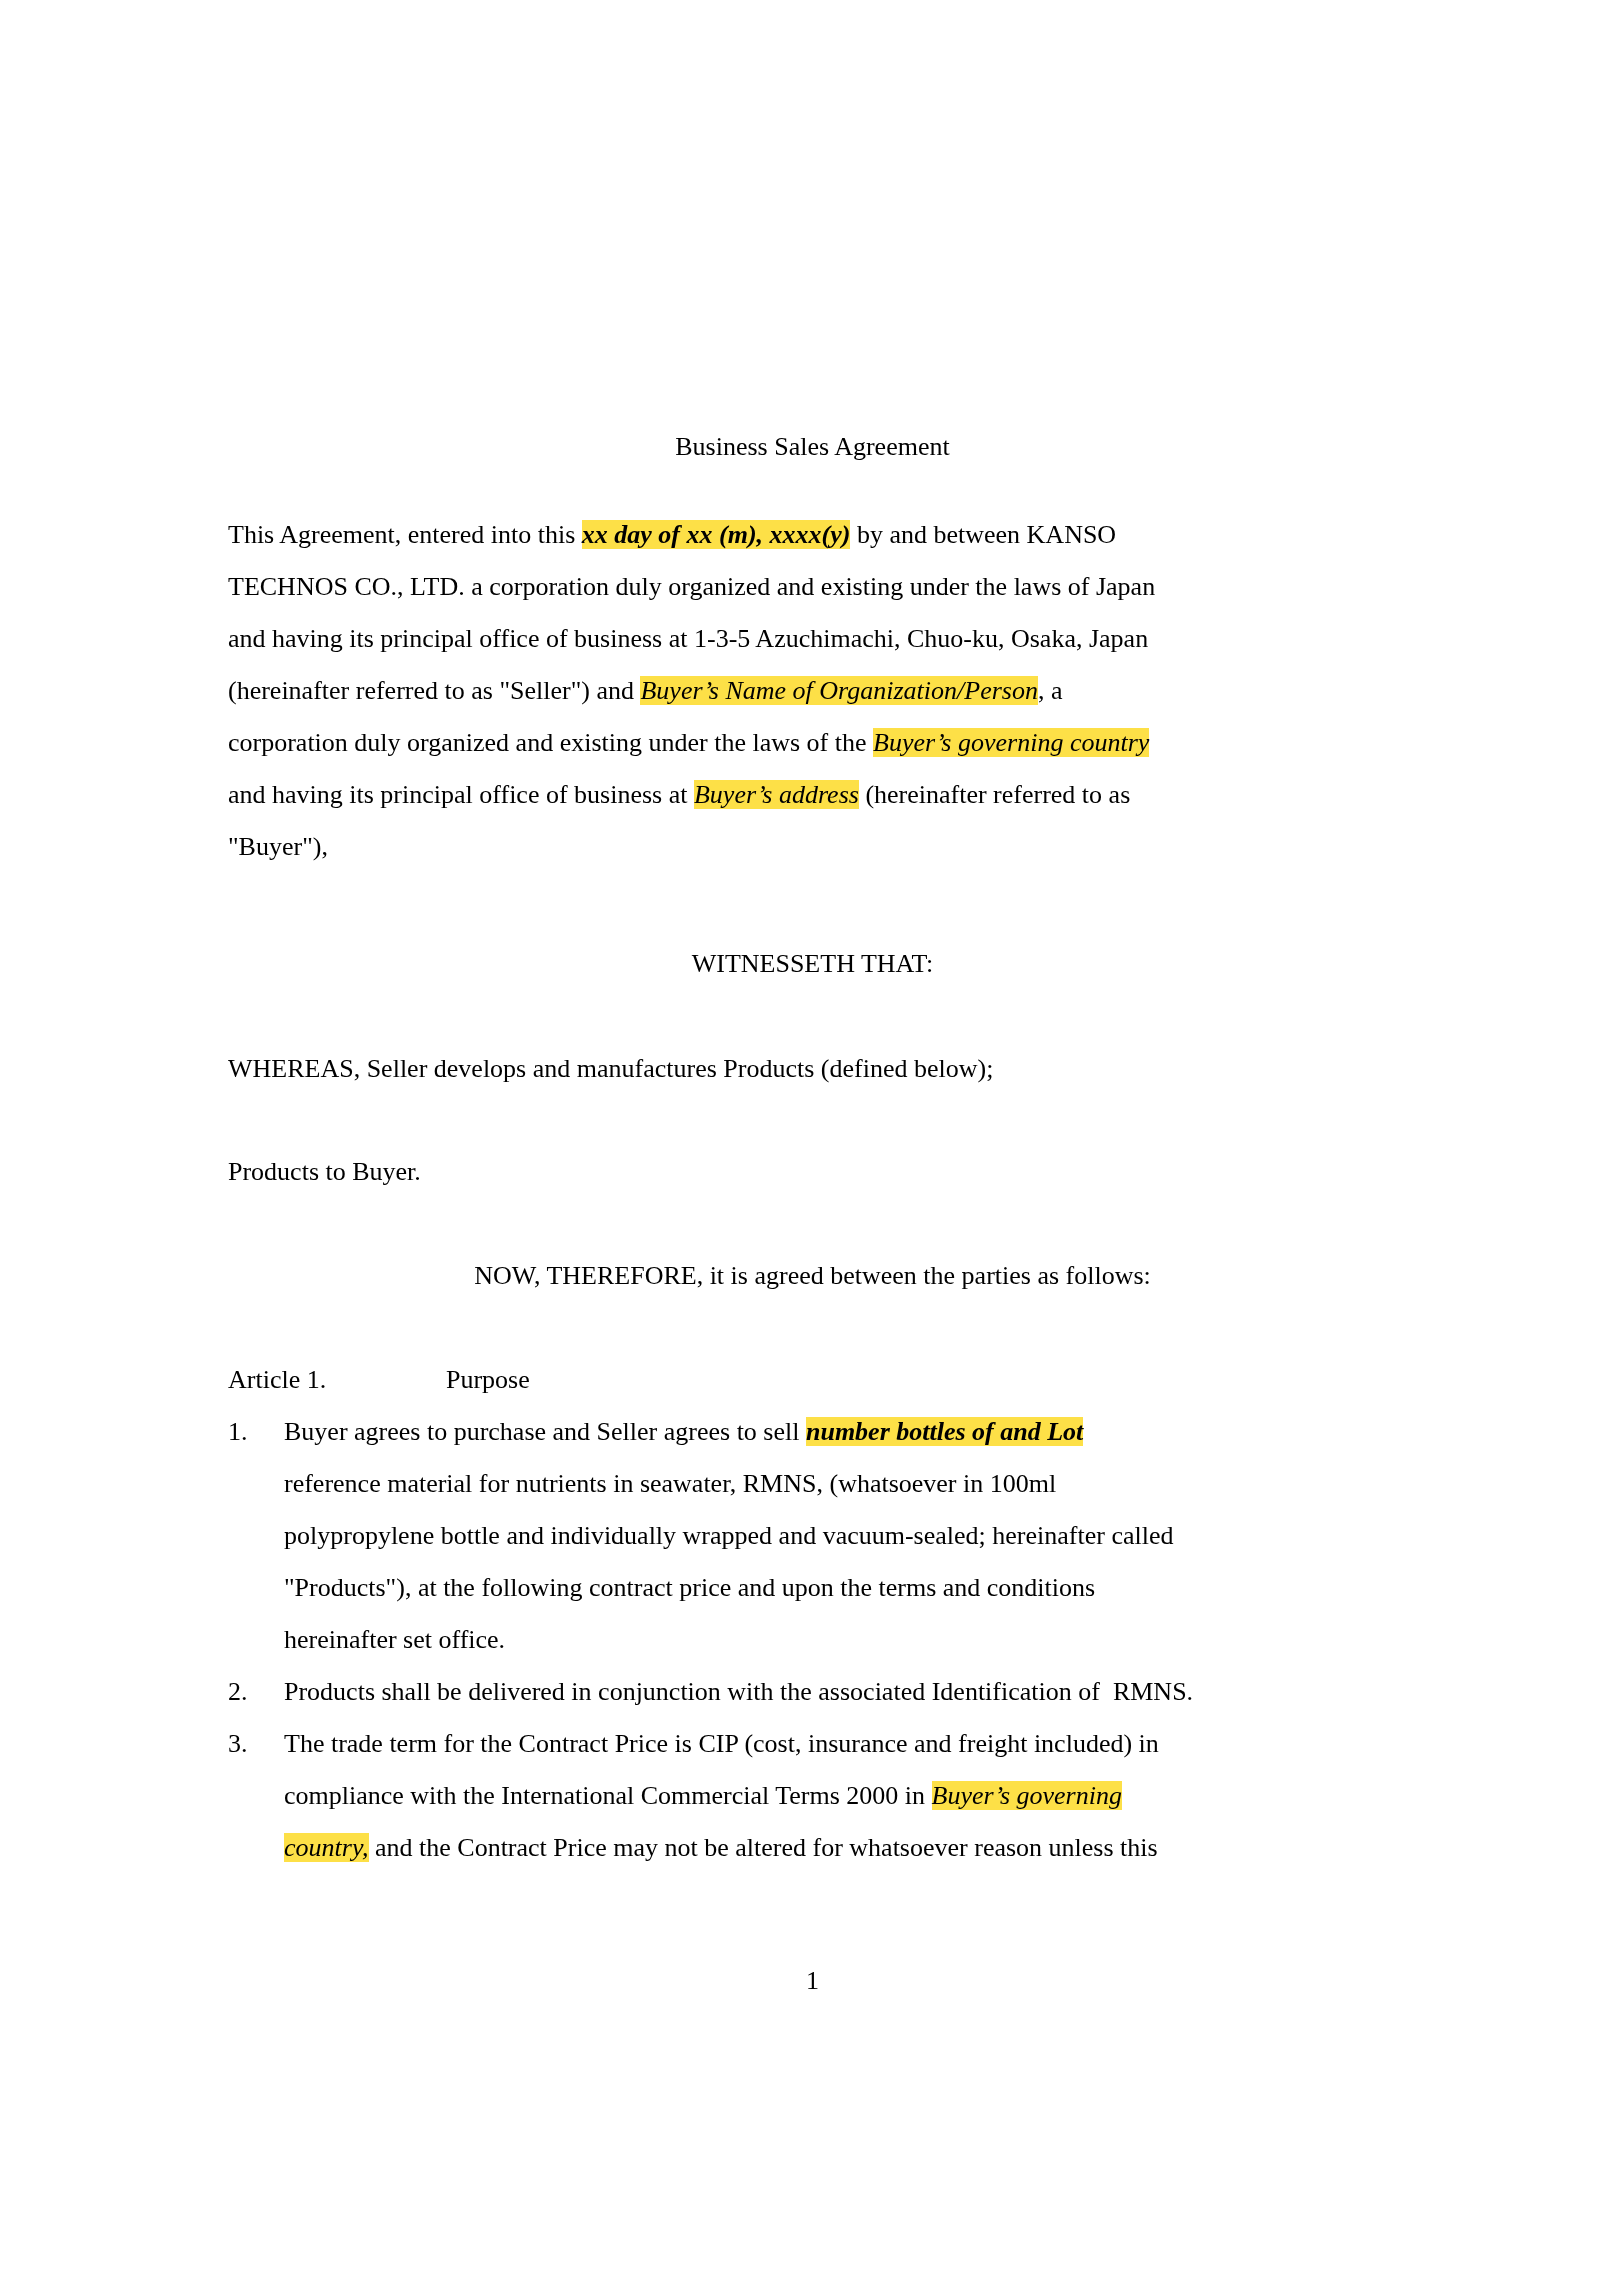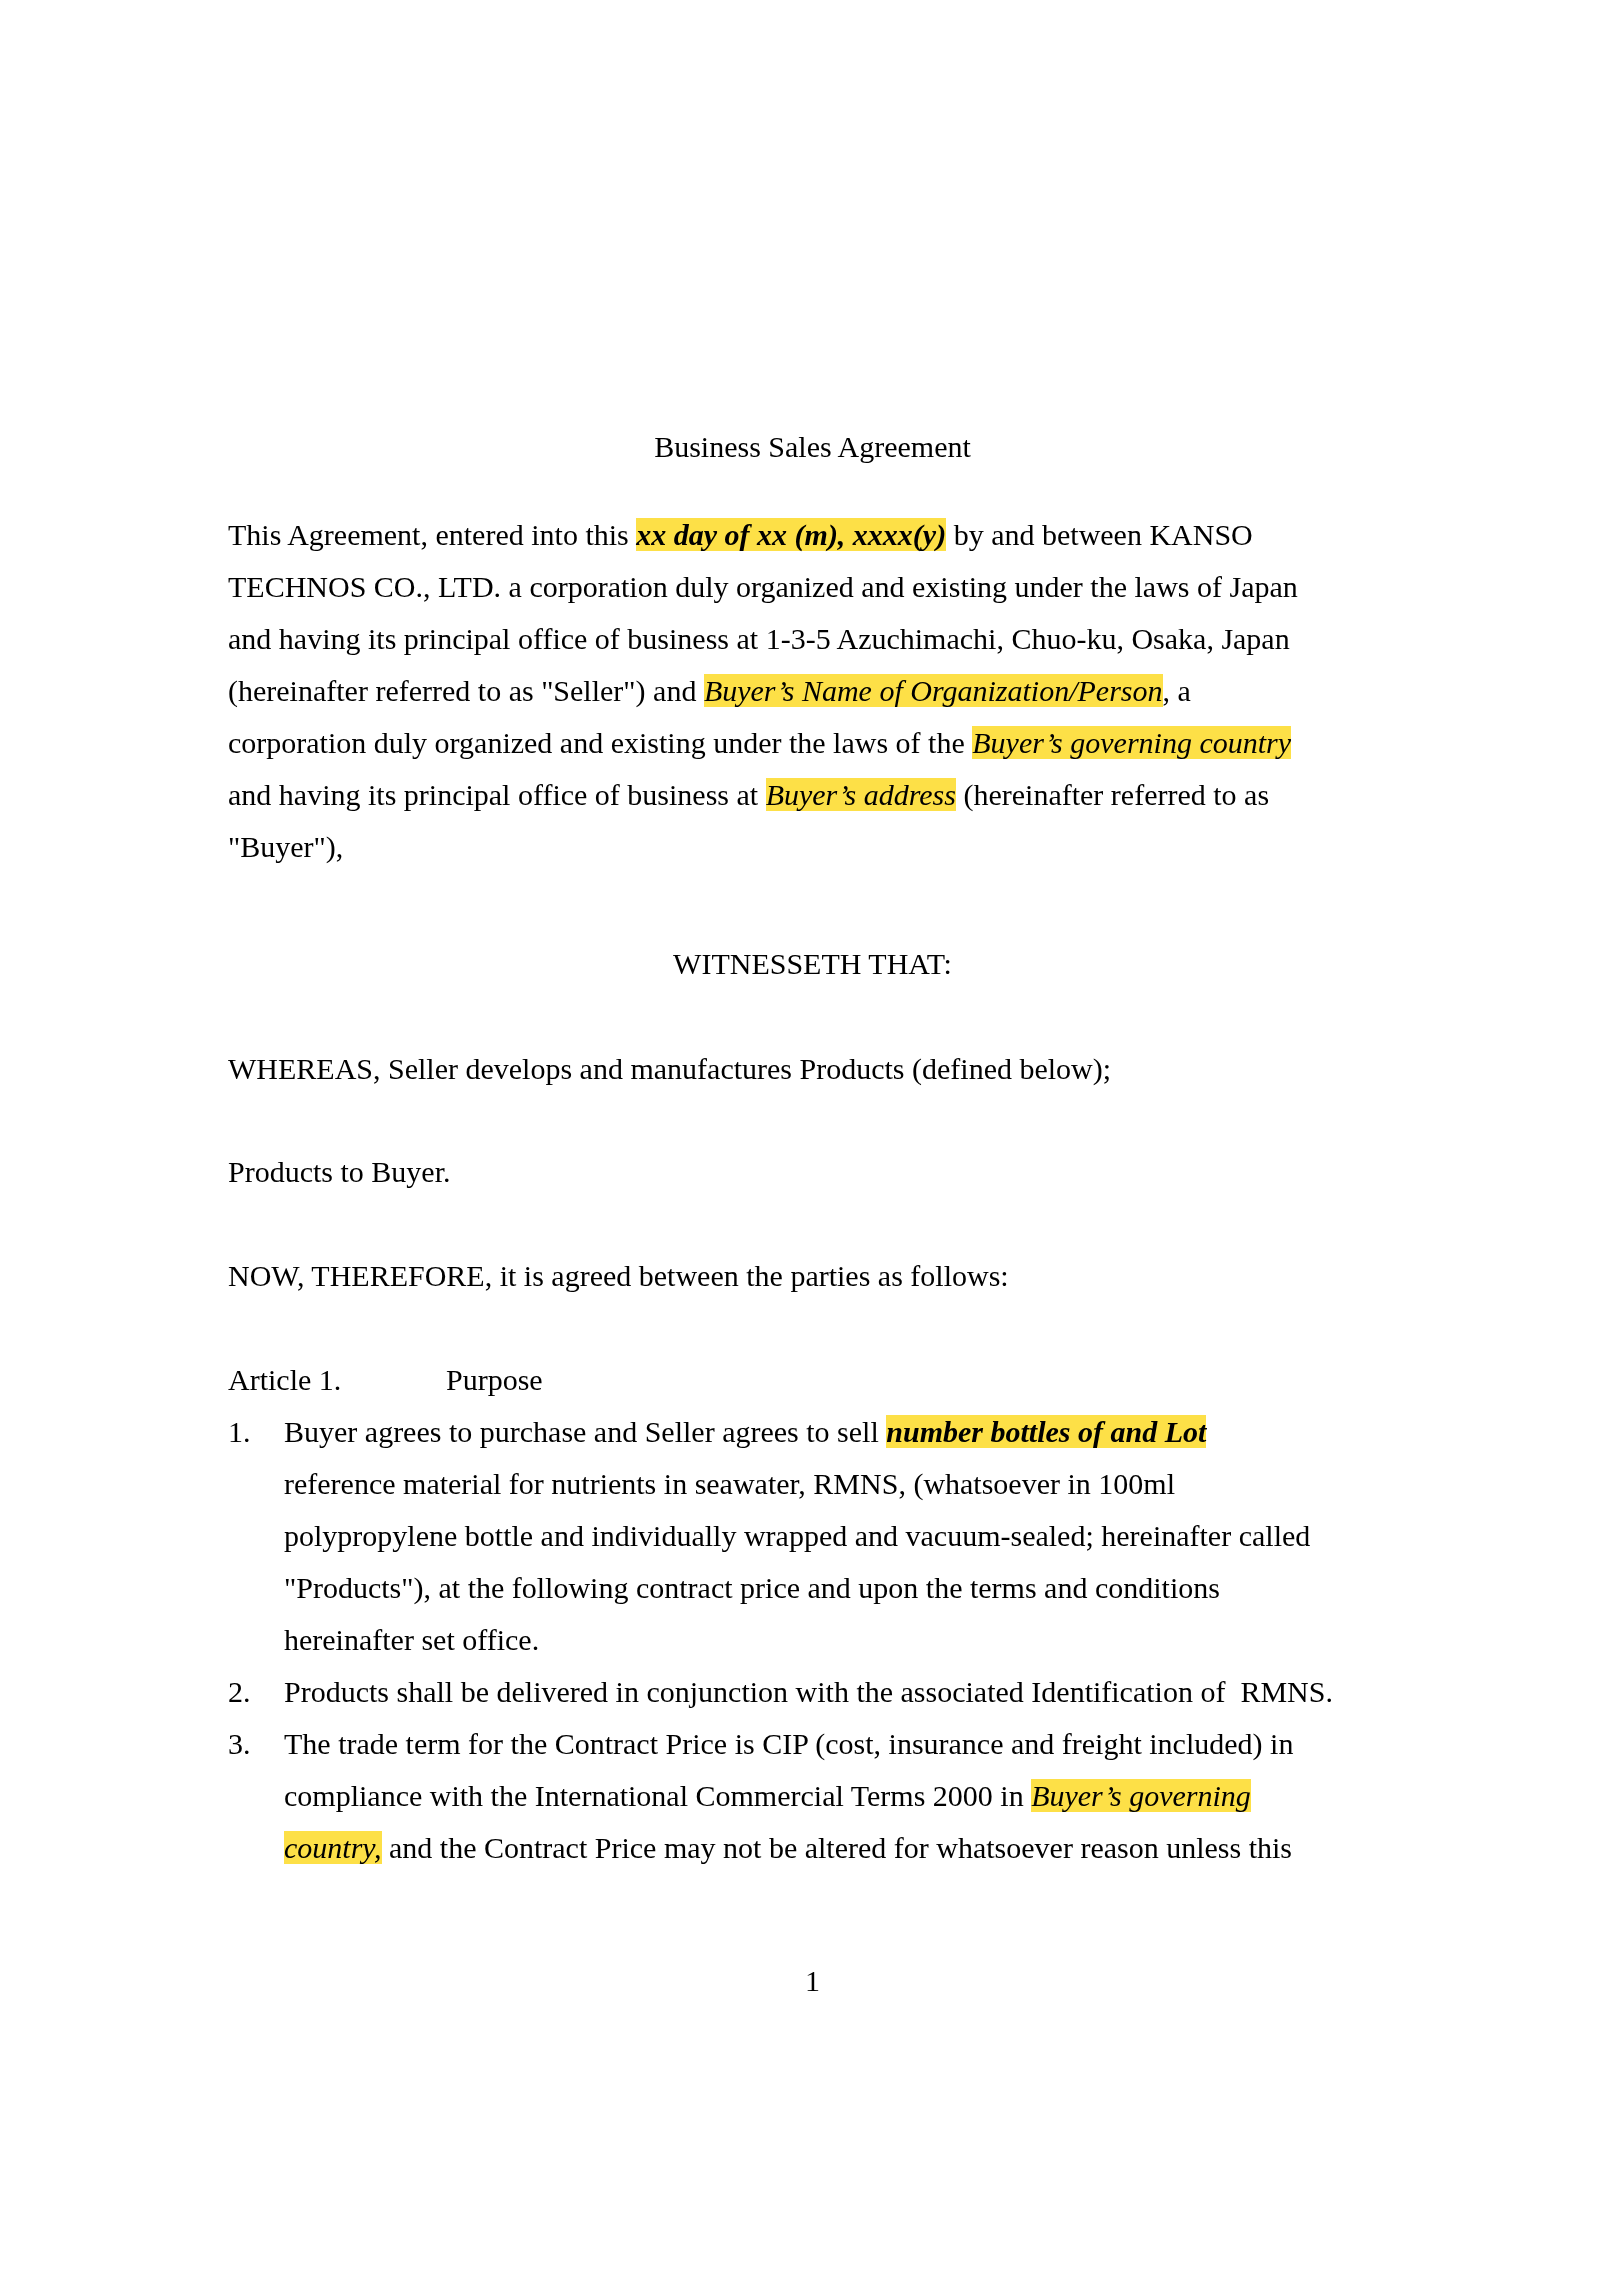--- a/index.html
+++ b/index.html
@@ -3,38 +3,38 @@
 <meta charset="utf-8">
 <style>
   html, body { margin: 0; padding: 0; background: #ffffff; }
   .page {
     position: relative;
     width: 1622px;
     height: 2293px;
     background: #ffffff;
     color: #000000;
     font-family: "Liberation Serif", serif;
-    font-size: 30px;
+    font-size: 26px;
     line-height: 52px;
     box-sizing: border-box;
     padding: 421px 225px 0 228px;
     overflow: hidden;
   }
   .line { white-space: pre; }
   .doc-title { text-align: center; }
   .centered { text-align: center; }
   .hl { background: #fde047; font-style: italic; }
   .b { font-weight: bold; }
   .u { text-decoration: underline; }
   .hl-pad { padding: 2px 5.9px 2px 3.9px; }
   .mt-intro { margin-top: 36px; }
   .mt-witnesseth { margin-top: 65px; }
   .mt-whereas1 { margin-top: 53px; }
   .mt-whereas2 { margin-top: 51px; }
-  .mt-now { margin-top: 52px; }
+  .mt-now { margin-top: 52px; text-align: center; }
   .mt-article { margin-top: 52px; }
   .mt-pagenum { margin-top: 81px; }
   .article-label { display: inline-block; width: 218px; }
   .li { display: flex; }
   .li .num { flex: none; width: 56px; }
   .li .li-body { flex: 1 1 auto; }
   .contract-line { padding-left: 165px; }
 </style>
 </head>
 <body>

